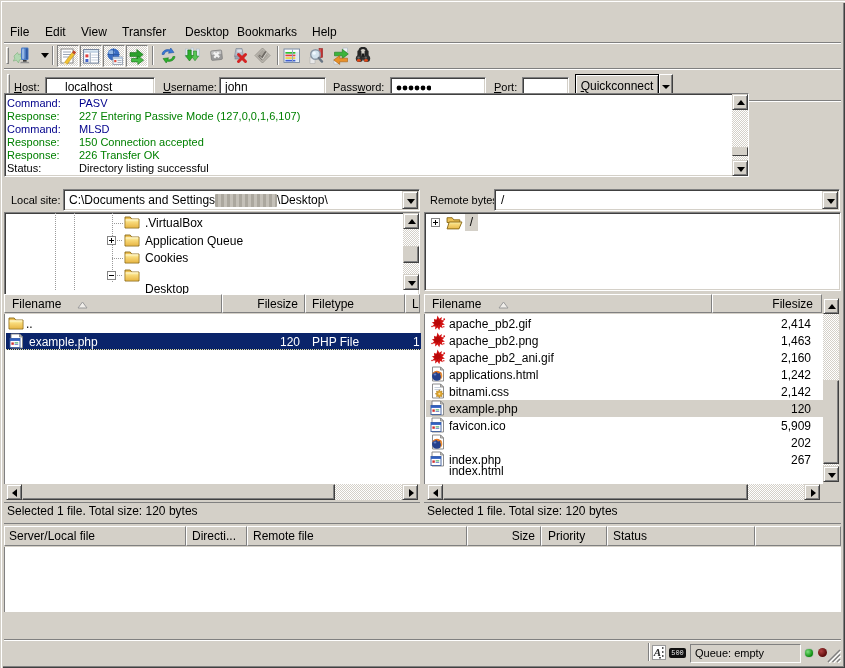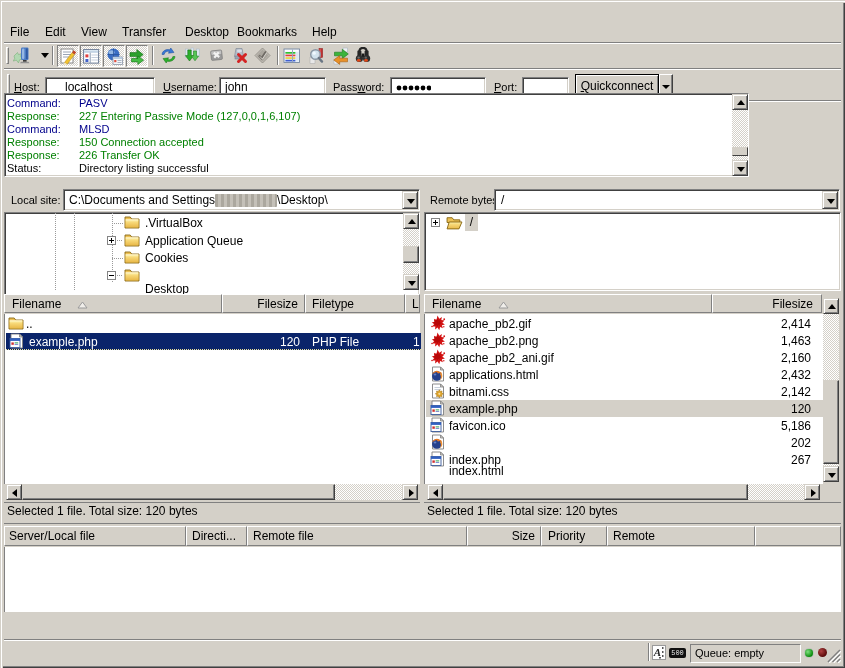--- a/index.html
+++ b/index.html
@@ -438,37 +438,37 @@
     <div class="abs" style="left:300px;top:20px;width:86px;text-align:right;">1,463</div>
     <svg class="abs" style="left:5px;top:35px" width="16" height="16">
           <use href="#apache"></use>
         </svg>
     <span class="abs" style="left:24px;top:37px;">apache_pb2_ani.gif</span>
     <div class="abs" style="left:300px;top:37px;width:86px;text-align:right;">2,160</div>
     <svg class="abs" style="left:5px;top:52px" width="16" height="16">
           <use href="#ffpage"></use>
         </svg>
     <span class="abs" style="left:24px;top:54px;">applications.html</span>
-    <div class="abs" style="left:300px;top:54px;width:86px;text-align:right;">2,432</div>
+    <div class="abs" style="left:300px;top:54px;width:86px;text-align:right;">1,242</div>
     <svg class="abs" style="left:5px;top:69px" width="16" height="16">
           <use href="#csspage"></use>
         </svg>
     <span class="abs" style="left:24px;top:71px;">bitnami.css</span>
     <div class="abs" style="left:300px;top:71px;width:86px;text-align:right;">2,142</div>
     <div class="abs" style="left:1px;top:86px;width:398px;height:17px;background:#d4d0c8;"></div>
     <svg class="abs" style="left:5px;top:86px" width="16" height="16">
           <use href="#phppage"></use>
         </svg>
     <span class="abs" style="left:24px;top:88px;">example.php</span>
     <div class="abs" style="left:300px;top:88px;width:86px;text-align:right;">120</div>
     <svg class="abs" style="left:5px;top:103px" width="16" height="16">
           <use href="#phppage"></use>
         </svg>
     <span class="abs" style="left:24px;top:105px;">favicon.ico</span>
-    <div class="abs" style="left:300px;top:105px;width:86px;text-align:right;">5,186</div>
+    <div class="abs" style="left:300px;top:105px;width:86px;text-align:right;">5,909</div>
     <svg class="abs" style="left:5px;top:120px" width="16" height="16">
           <use href="#ffpage"></use>
         </svg>
     <span class="abs" style="left:24px;top:122px;margin-top:28px;">index.html</span>
     <div class="abs" style="left:300px;top:122px;width:86px;text-align:right;">202</div>
     <svg class="abs" style="left:5px;top:137px" width="16" height="16">
           <use href="#phppage"></use>
         </svg>
     <span class="abs" style="left:24px;top:139px;">index.php</span>
     <div class="abs" style="left:300px;top:139px;width:86px;text-align:right;">267</div>
@@ -502,21 +502,21 @@
   <span style="margin-left:3px;">Selected 1 file. Total size: 120 bytes</span>
 </div>
 
 <div class="abs" style="left:4px;top:523px;width:837px;height:1px;background:#808080;"></div>
 <div id="queuehdr" class="abs" style="left:4px;top:526px;width:837px;height:21px;">
   <div class="hdrcell" style="left:0;width:182px;height:20px;line-height:19px;"><span style="margin-left:4px;">Server/Local file</span></div>
   <div class="hdrcell" style="left:182px;width:61px;height:20px;line-height:19px;"><span style="margin-left:5px;">Directi...</span></div>
   <div class="hdrcell" style="left:243px;width:220px;height:20px;line-height:19px;"><span style="margin-left:5px;">Remote file</span></div>
   <div class="hdrcell" style="left:463px;width:74px;height:20px;line-height:19px;text-align:right;"><span style="margin-right:5px;">Size</span></div>
   <div class="hdrcell" style="left:537px;width:66px;height:20px;line-height:19px;"><span style="margin-left:6px;">Priority</span></div>
-  <div class="hdrcell" style="left:603px;width:148px;height:20px;line-height:19px;"><span style="margin-left:5px;">Remote</span></div>
+  <div class="hdrcell" style="left:603px;width:148px;height:20px;line-height:19px;"><span style="margin-left:5px;">Status</span></div>
   <div class="hdrcell" style="left:751px;width:86px;height:20px;line-height:19px;"></div>
 </div>
 <div class="abs" style="left:4px;top:547px;width:837px;height:65px;background:#fff;border-left:1px solid #808080;"></div>
 
 
 <div class="abs" style="left:4px;top:639px;width:837px;height:1px;background:#808080;"></div>
 <div class="abs" style="left:4px;top:640px;width:837px;height:1px;background:#fff;"></div>
 
 <div id="statusbar" class="abs" style="left:4px;top:641px;width:837px;height:23px;">
   <div class="abs" style="left:644px;top:2px;width:2px;height:18px;border-left:1px solid #808080;border-right:1px solid #fff;"></div>

